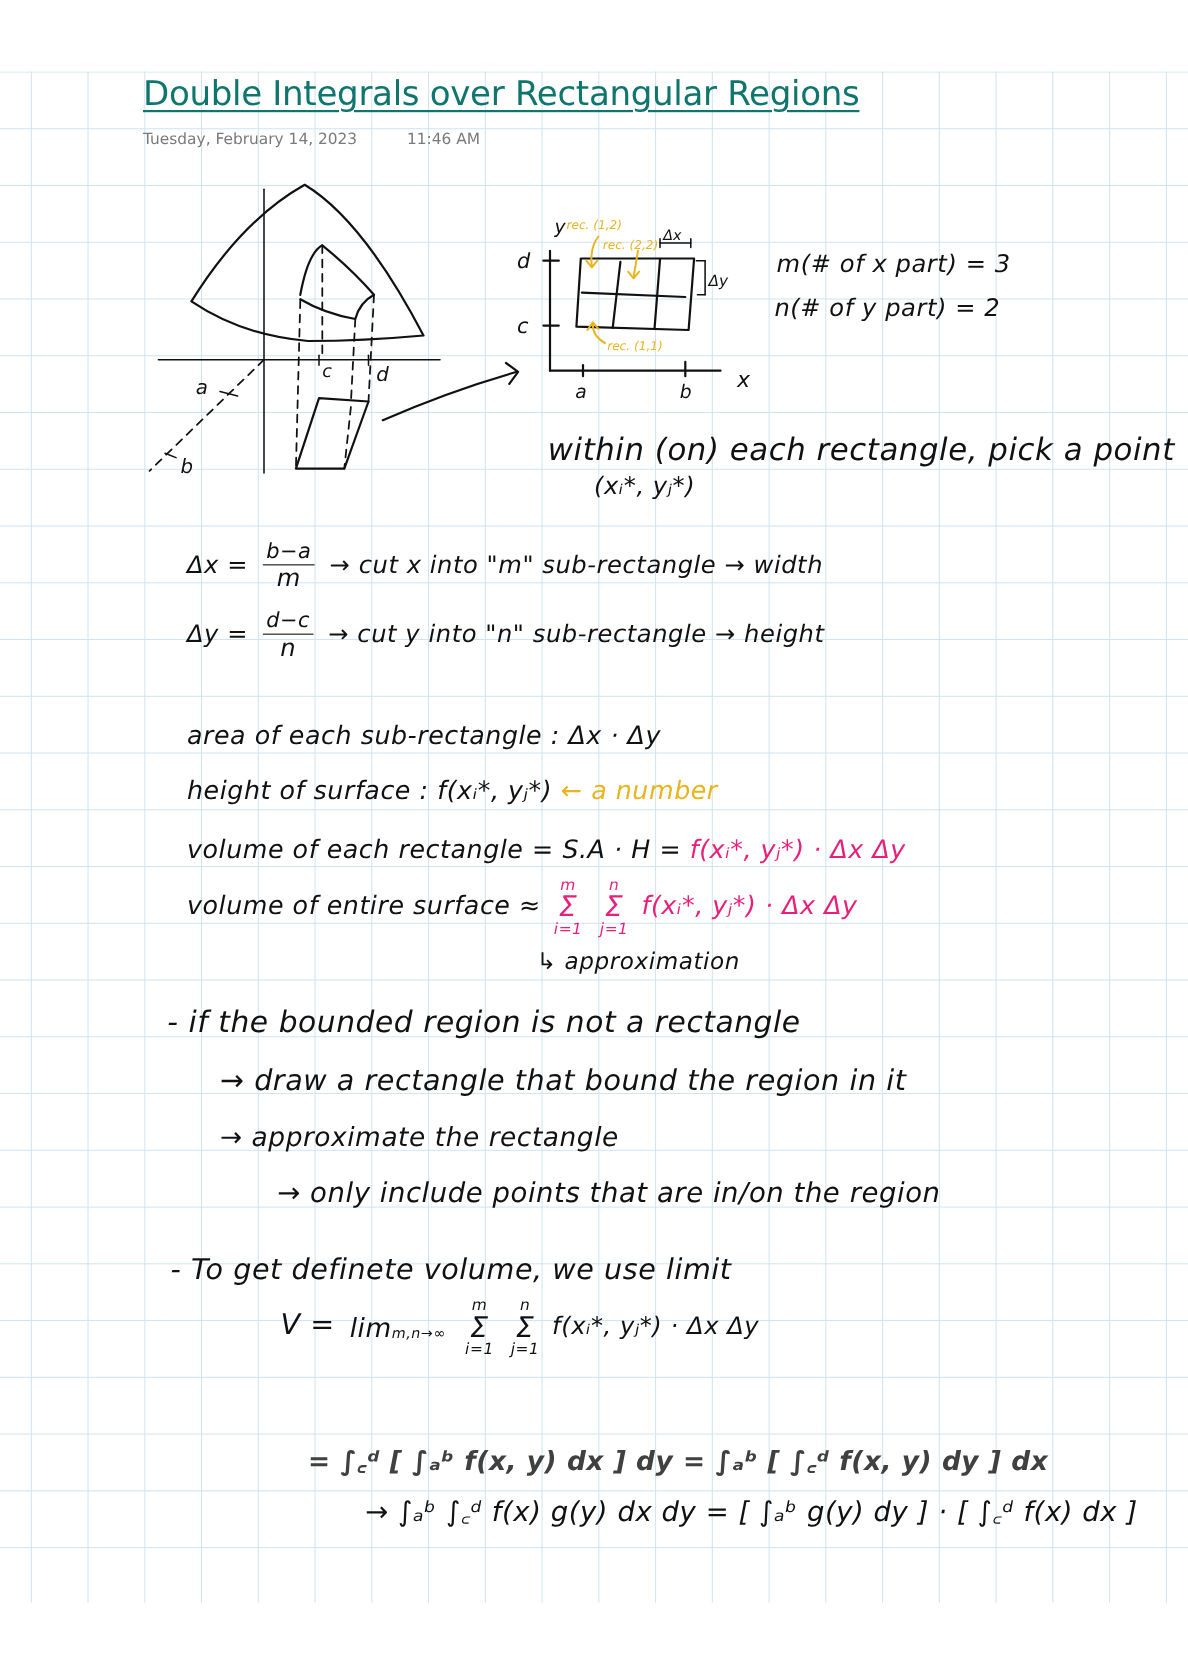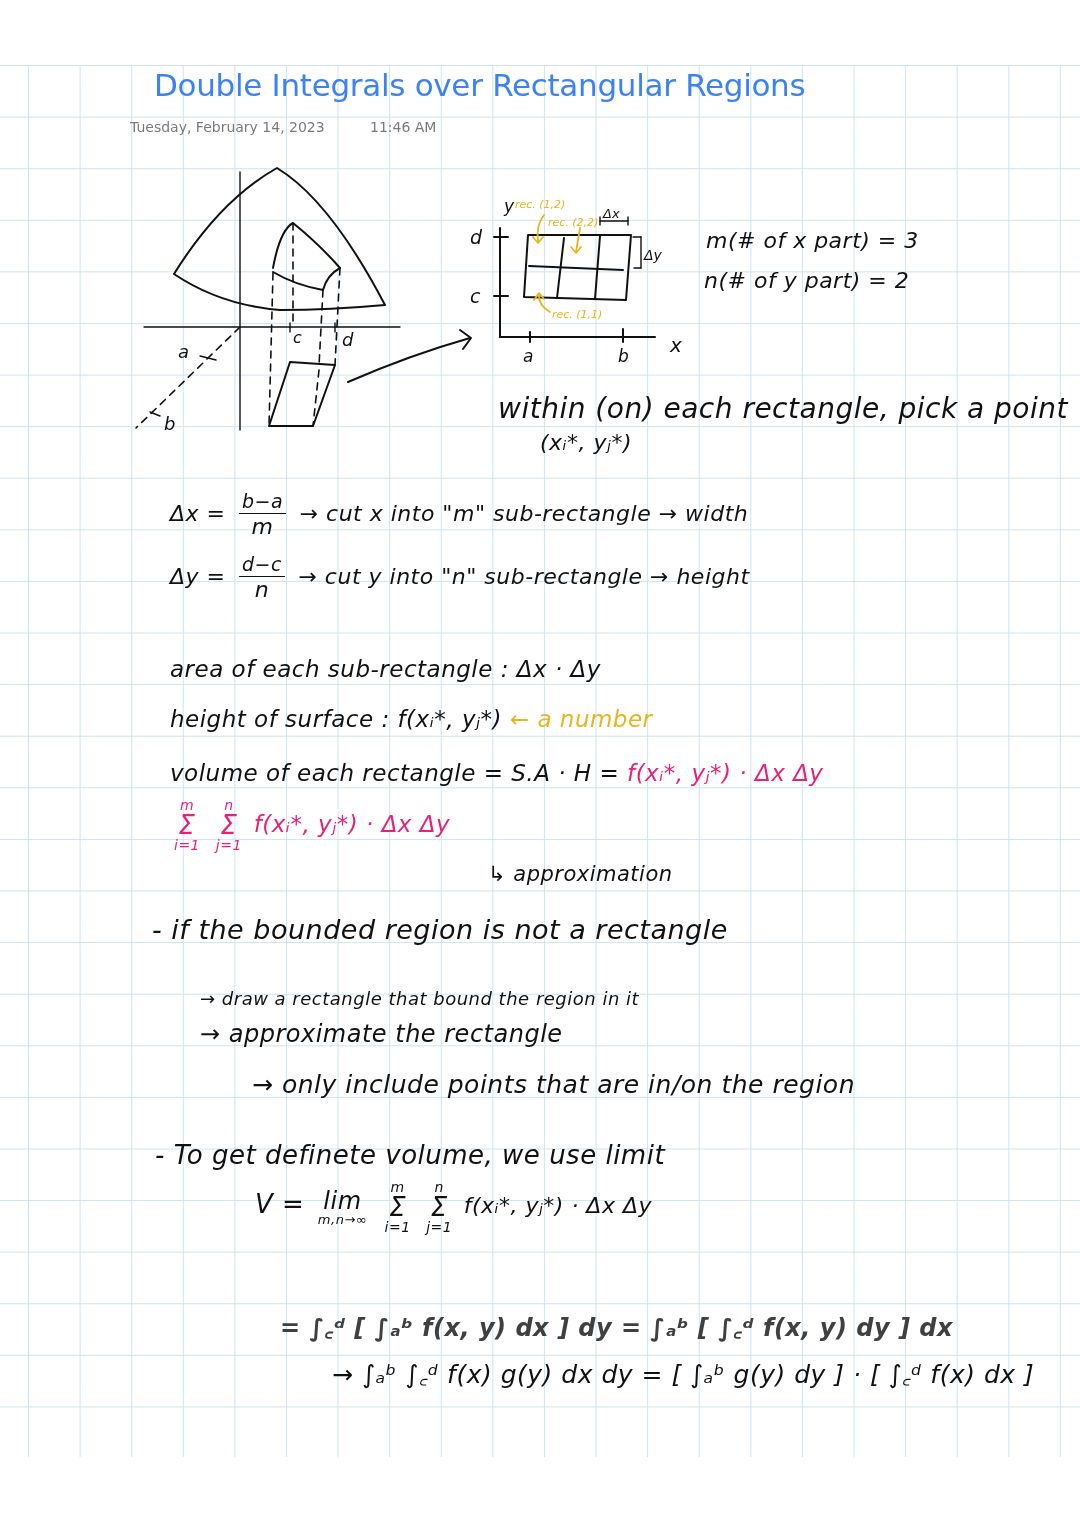--- a/index.html
+++ b/index.html
@@ -11,23 +11,23 @@
   .grid {
     position: absolute; left: 0; top: 65px; width: 1080px; height: 1392px;
     background-image:
       linear-gradient(to right, #cfe3f1 1px, transparent 1px),
       linear-gradient(to bottom, #cfe3f1 1px, transparent 1px);
     background-size: 51.6px 51.6px;
     background-position: 28px 0px;
   }
   .title {
     position: absolute; left: 130px; top: 67px;
-    font-family: "DejaVu Sans", sans-serif; font-size: 31px; color: #3b82f6;
-    text-decoration-thickness: 2px; text-underline-offset: 5px;
-    letter-spacing: -0.3px; white-space: nowrap; margin-left: 24px;
+    font-family: "DejaVu Sans", sans-serif; font-size: 31px; color: #0f766e;
+    text-decoration: underline; text-decoration-thickness: 2px; text-underline-offset: 5px;
+    letter-spacing: -0.3px; white-space: nowrap;
   }
   .meta { position: absolute; top: 119px; font-family: "DejaVu Sans", sans-serif; font-size: 14px; color: #7a7a7a; white-space: nowrap; }
   .meta.date { left: 130px; }
   .meta.time { left: 370px; }
   .hw {
     position: absolute; white-space: nowrap; color: #111;
     font-family: "DejaVu Sans", sans-serif; font-style: italic; font-weight: 300;
     letter-spacing: 0.5px;
   }
   .pink { color: #e8207a; }
@@ -39,21 +39,21 @@
   svg.ink .thin { stroke-width: 1.4; }
   svg.ink .ylw { stroke: #e9b51c; stroke-width: 1.8; }
   svg.ink text { font-family: "DejaVu Sans", sans-serif; font-style: italic; fill: #111; }
   svg.ink text.y { fill: #e9b51c; }
   .frac { display: inline-flex; flex-direction: column; align-items: center; vertical-align: middle; line-height: 1; margin: 0 6px; }
   .frac .num { border-bottom: 1.6px solid #111; padding: 0 3px 2px; font-size: 19px; }
   .frac .den { font-size: 22px; padding-top: 2px; }
   .sum { display: inline-flex; flex-direction: column; align-items: center; line-height: 1; vertical-align: middle; margin: 0 4px; }
   .sum .top, .sum .bot { font-size: 14px; }
   .sum .sig { font-size: 26px; }
-  .lim { display: inline-flex; flex-direction: column; align-items: center; line-height: 1; vertical-align: middle; margin: 1px 6px; }
+  .lim { display: inline-flex; flex-direction: row; align-items: flex-end; line-height: 1; vertical-align: middle; margin: 1px 6px; }
   .lim .w { font-size: 24px; }
   .lim .sub { font-size: 13px; }
 </style>
 </head>
 <body>
 
 <div class="grid"></div>
 
 <div class="title">Double Integrals over Rectangular Regions</div>
 <div class="meta date">Tuesday, February 14, 2023</div>
@@ -145,36 +145,37 @@
 <div class="hw" style="left:170px;top:656px;font-size:23px;">area of each sub-rectangle : Δx · Δy</div>
 <div class="hw" style="left:170px;top:706px;font-size:23px;">
   <span>height of surface : f(xᵢ*, yⱼ*)</span>
   <span class="yellow">← a number</span>
 </div>
 <div class="hw" style="left:170px;top:760px;font-size:23px;">
   <span>volume of each rectangle = S.A · H =</span>
   <span class="pink">f(xᵢ*, yⱼ*) · Δx Δy</span>
 </div>
 <div class="hw" style="left:170px;top:798px;font-size:23px;">
+  <span>volume of entire surface ≈</span>
   <span class="sum pink">
     <span class="top">m</span>
     <span class="sig">Σ</span>
     <span class="bot">i=1</span>
   </span>
   <span class="sum pink">
     <span class="top">n</span>
     <span class="sig">Σ</span>
     <span class="bot">j=1</span>
   </span>
   <span class="pink">f(xᵢ*, yⱼ*) · Δx Δy</span>
 </div>
 <div class="hw" style="left:488px;top:862px;font-size:21px;">↳ approximation</div>
 
 <div class="hw" style="left:152px;top:914px;font-size:27px;">- if the bounded region is not a rectangle</div>
-<div class="hw" style="left:200px;top:968px;font-size:18px;margin-top:20px;">→ draw a rectangle that bound the region in it</div>
+<div class="hw" style="left:200px;top:968px;font-size:26px;">→ draw a rectangle that bound the region in it</div>
 <div class="hw" style="left:200px;top:1020px;font-size:24px;">→ approximate the rectangle</div>
 <div class="hw" style="left:252px;top:1070px;font-size:25px;">→ only include points that are in/on the region</div>
 
 <div class="hw" style="left:155px;top:1140px;font-size:26px;">- To get definete volume, we use limit</div>
 <div class="hw" style="left:255px;top:1180px;font-size:22px;">
   <span style="font-size:26px;">V =</span>
   <span class="lim">
     <span class="w">lim</span>
     <span class="sub">m,n→∞</span>
   </span>

